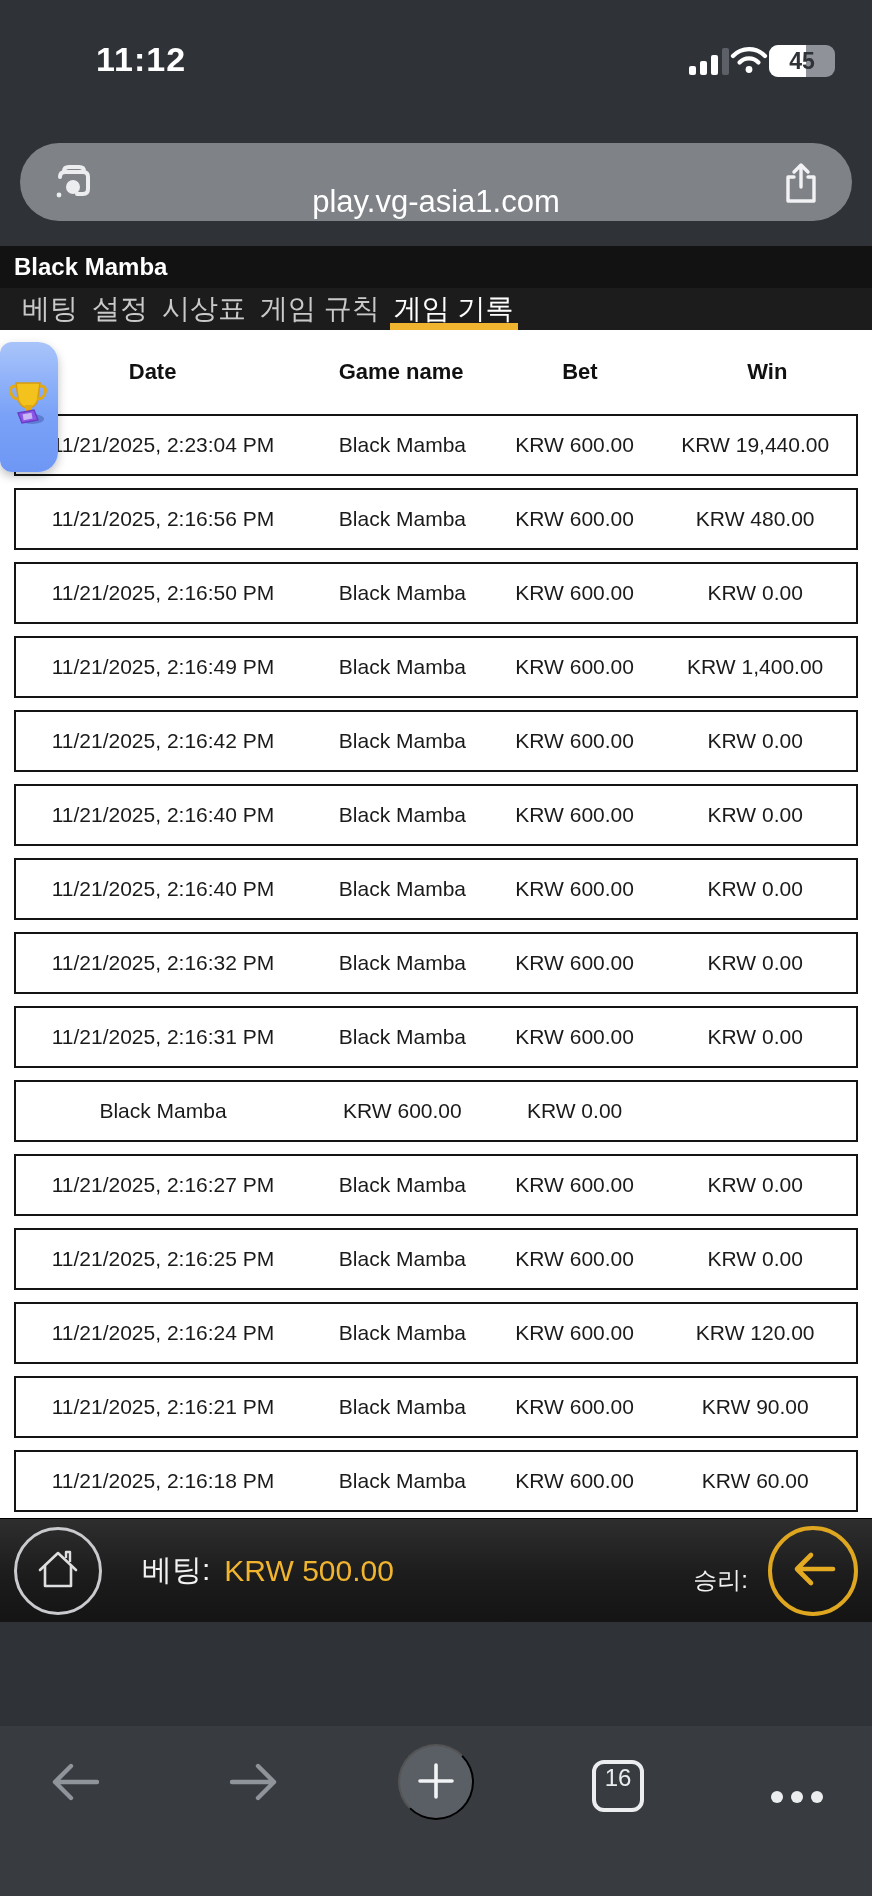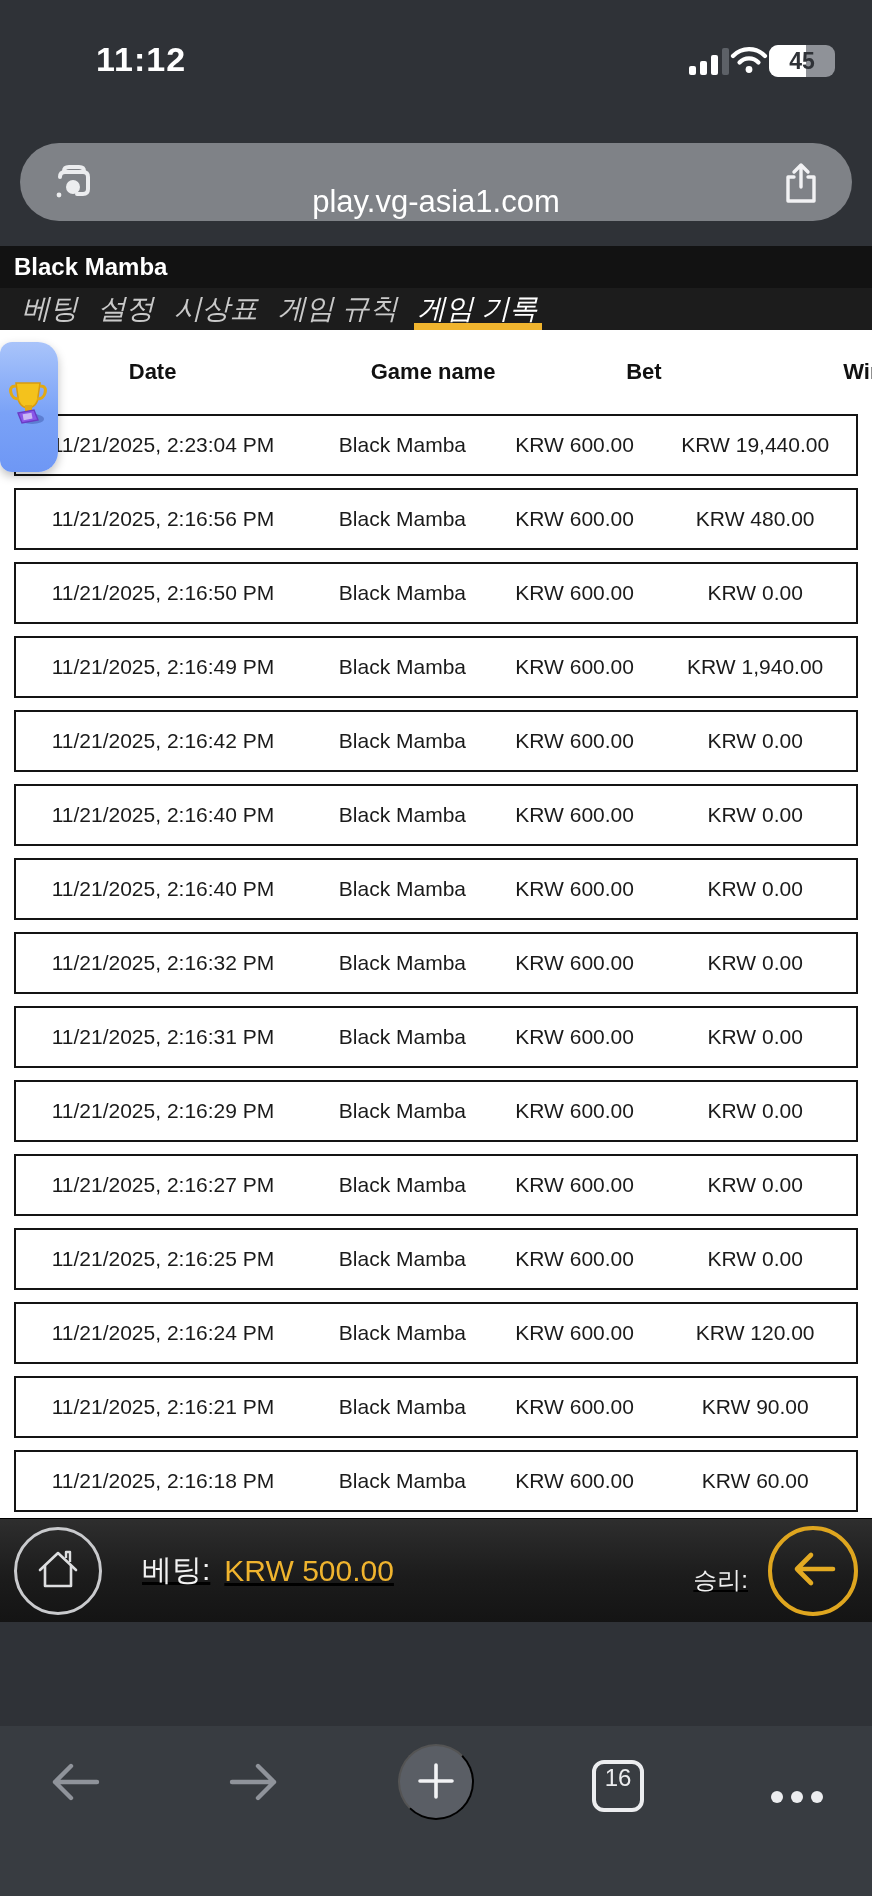--- a/index.html
+++ b/index.html
@@ -25,46 +25,46 @@
   .url-pill { position:absolute; top:143px; left:20px; width:832px; height:78px; border-radius:39px;
               background:#7F8287; display:flex; align-items:center; }
   .url-text { position:absolute; left:0; right:0; text-align:center; color:#fff; font-size:31px;margin-top:40px; }
   .pill-icon-left { position:absolute; left:34px; top:20px; }
   .pill-icon-right { position:absolute; right:32px; top:18px; }
 
   
   .title-bar { position:absolute; top:246px; left:0; width:872px; height:42px; background:#121212;
                color:#fff; font-size:24px; font-weight:bold; display:flex; align-items:center; padding-left:14px; }
   .tab-bar { position:absolute; top:288px; left:0; width:872px; height:42px; background:#1C1C1C;
-             display:flex; align-items:center; gap:16px; padding-left:20px;font-style:italic; }
+             display:flex; align-items:center; gap:10px; padding-left:20px; }
   .tab { position:relative; color:#C9C9C9; font-size:28px; height:42px; display:flex; align-items:center;
          padding:0 2px; cursor:pointer; white-space:nowrap; }
   .tab.active { color:#fff; }
   .tab.active::after { content:""; position:absolute; left:-2px; right:-2px; bottom:0; height:7px; background:#F0B42E; }
 
   
   .content { position:absolute; top:330px; left:0; width:872px; height:1188px; background:#fff; overflow:hidden; }
   .table-header { height:84px; display:grid; grid-template-columns:35% 22% 19% 24%; align-items:center;
-                  text-align:center; font-size:22px; font-weight:bold; color:#111;gap:32px; }
+                  text-align:center; font-size:22px; font-weight:bold; color:#111; }
   .rows { padding:0 14px; }
   .row { height:62px; border:2px solid #141414; margin-bottom:12px; display:grid;
          grid-template-columns:35% 22% 19% 24%; align-items:center; text-align:center;
          font-size:21px; color:#1a1a1a; background:#fff; }
 
   
   .trophy-widget { position:absolute; top:342px; left:0; width:58px; height:130px; z-index:5;
                    border-radius:12px 20px 20px 12px;
                    background:linear-gradient(180deg,#A9C4FA 0%,#7AA2F7 55%,#6E97F5 100%);
                    display:flex; align-items:center; justify-content:center;
                    box-shadow:0 4px 10px rgba(0,0,0,.25); }
 
   
   .bet-bar { position:absolute; top:1518px; left:0; width:872px; height:104px;
              background:linear-gradient(180deg,#2E2E2E 0%,#1C1C1C 55%,#141414 100%);
-             border-top:1px solid #000; display:flex; align-items:center; padding:0 14px;text-decoration:underline; }
+             border-top:1px solid #000; display:flex; align-items:center; padding:0 14px; }
   .home-btn { width:88px; height:88px; border:3px solid #C9CACD; border-radius:50%;
               display:flex; align-items:center; justify-content:center; background:transparent; flex:0 0 auto; }
   .bet-label { color:#F2F2F2; font-size:30px; margin-left:40px; }
   .bet-value { color:#F0B42E; font-size:30px; margin-left:14px; }
   .win-label { color:#F2F2F2; font-size:24px; margin-left:auto;margin-top:18px; }
   .back-gold-btn { width:90px; height:90px; border:4px solid #DFA61F; border-radius:50%; margin-left:20px;
                    display:flex; align-items:center; justify-content:center; background:transparent; flex:0 0 auto; }
 
   
   .balance-bar { position:absolute; top:1622px; left:0; width:872px; height:104px; background:#1A1C1E;
@@ -161,21 +161,21 @@
         <div class="row">
           <div>11/21/2025, 2:16:50 PM</div>
           <div>Black Mamba</div>
           <div>KRW 600.00</div>
           <div>KRW 0.00</div>
         </div>
         <div class="row">
           <div>11/21/2025, 2:16:49 PM</div>
           <div>Black Mamba</div>
           <div>KRW 600.00</div>
-          <div>KRW 1,940.00</div>
+          <div>KRW 1,400.00</div>
         </div>
         <div class="row">
           <div>11/21/2025, 2:16:42 PM</div>
           <div>Black Mamba</div>
           <div>KRW 600.00</div>
           <div>KRW 0.00</div>
         </div>
         <div class="row">
           <div>11/21/2025, 2:16:40 PM</div>
           <div>Black Mamba</div>
@@ -194,21 +194,20 @@
           <div>KRW 600.00</div>
           <div>KRW 0.00</div>
         </div>
         <div class="row">
           <div>11/21/2025, 2:16:31 PM</div>
           <div>Black Mamba</div>
           <div>KRW 600.00</div>
           <div>KRW 0.00</div>
         </div>
         <div class="row">
-          <div>11/21/2025, 2:16:29 PM</div>
           <div>Black Mamba</div>
           <div>KRW 600.00</div>
           <div>KRW 0.00</div>
         </div>
         <div class="row">
           <div>11/21/2025, 2:16:27 PM</div>
           <div>Black Mamba</div>
           <div>KRW 600.00</div>
           <div>KRW 0.00</div>
         </div>

